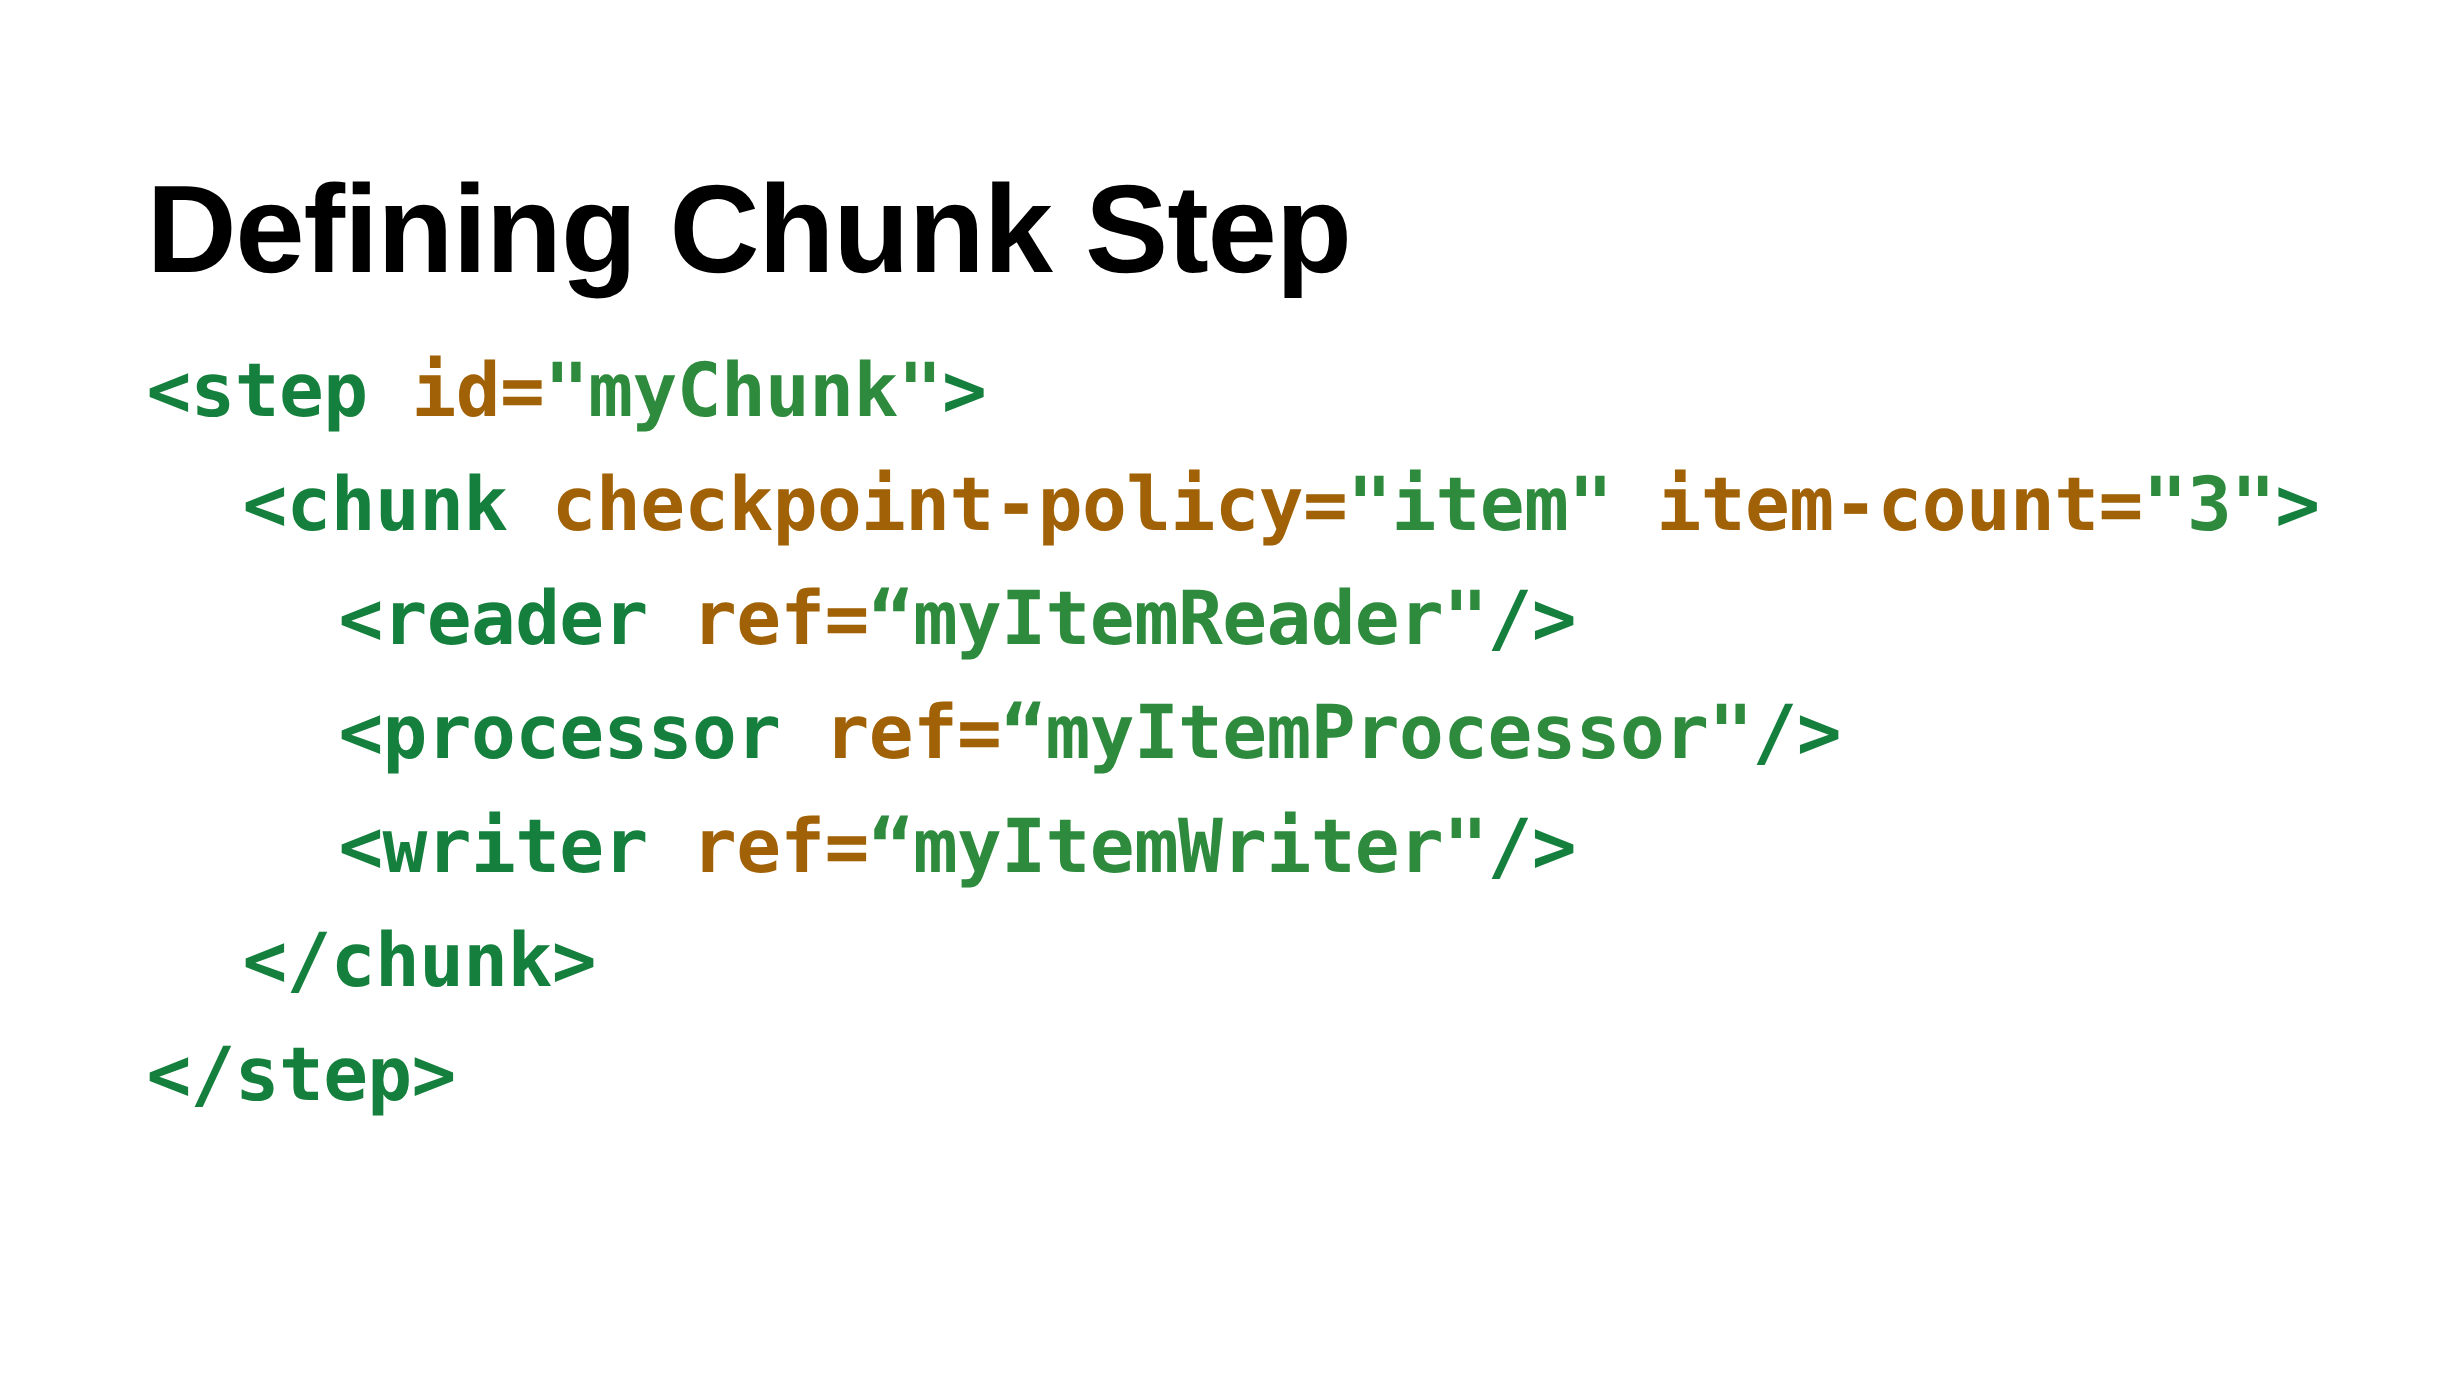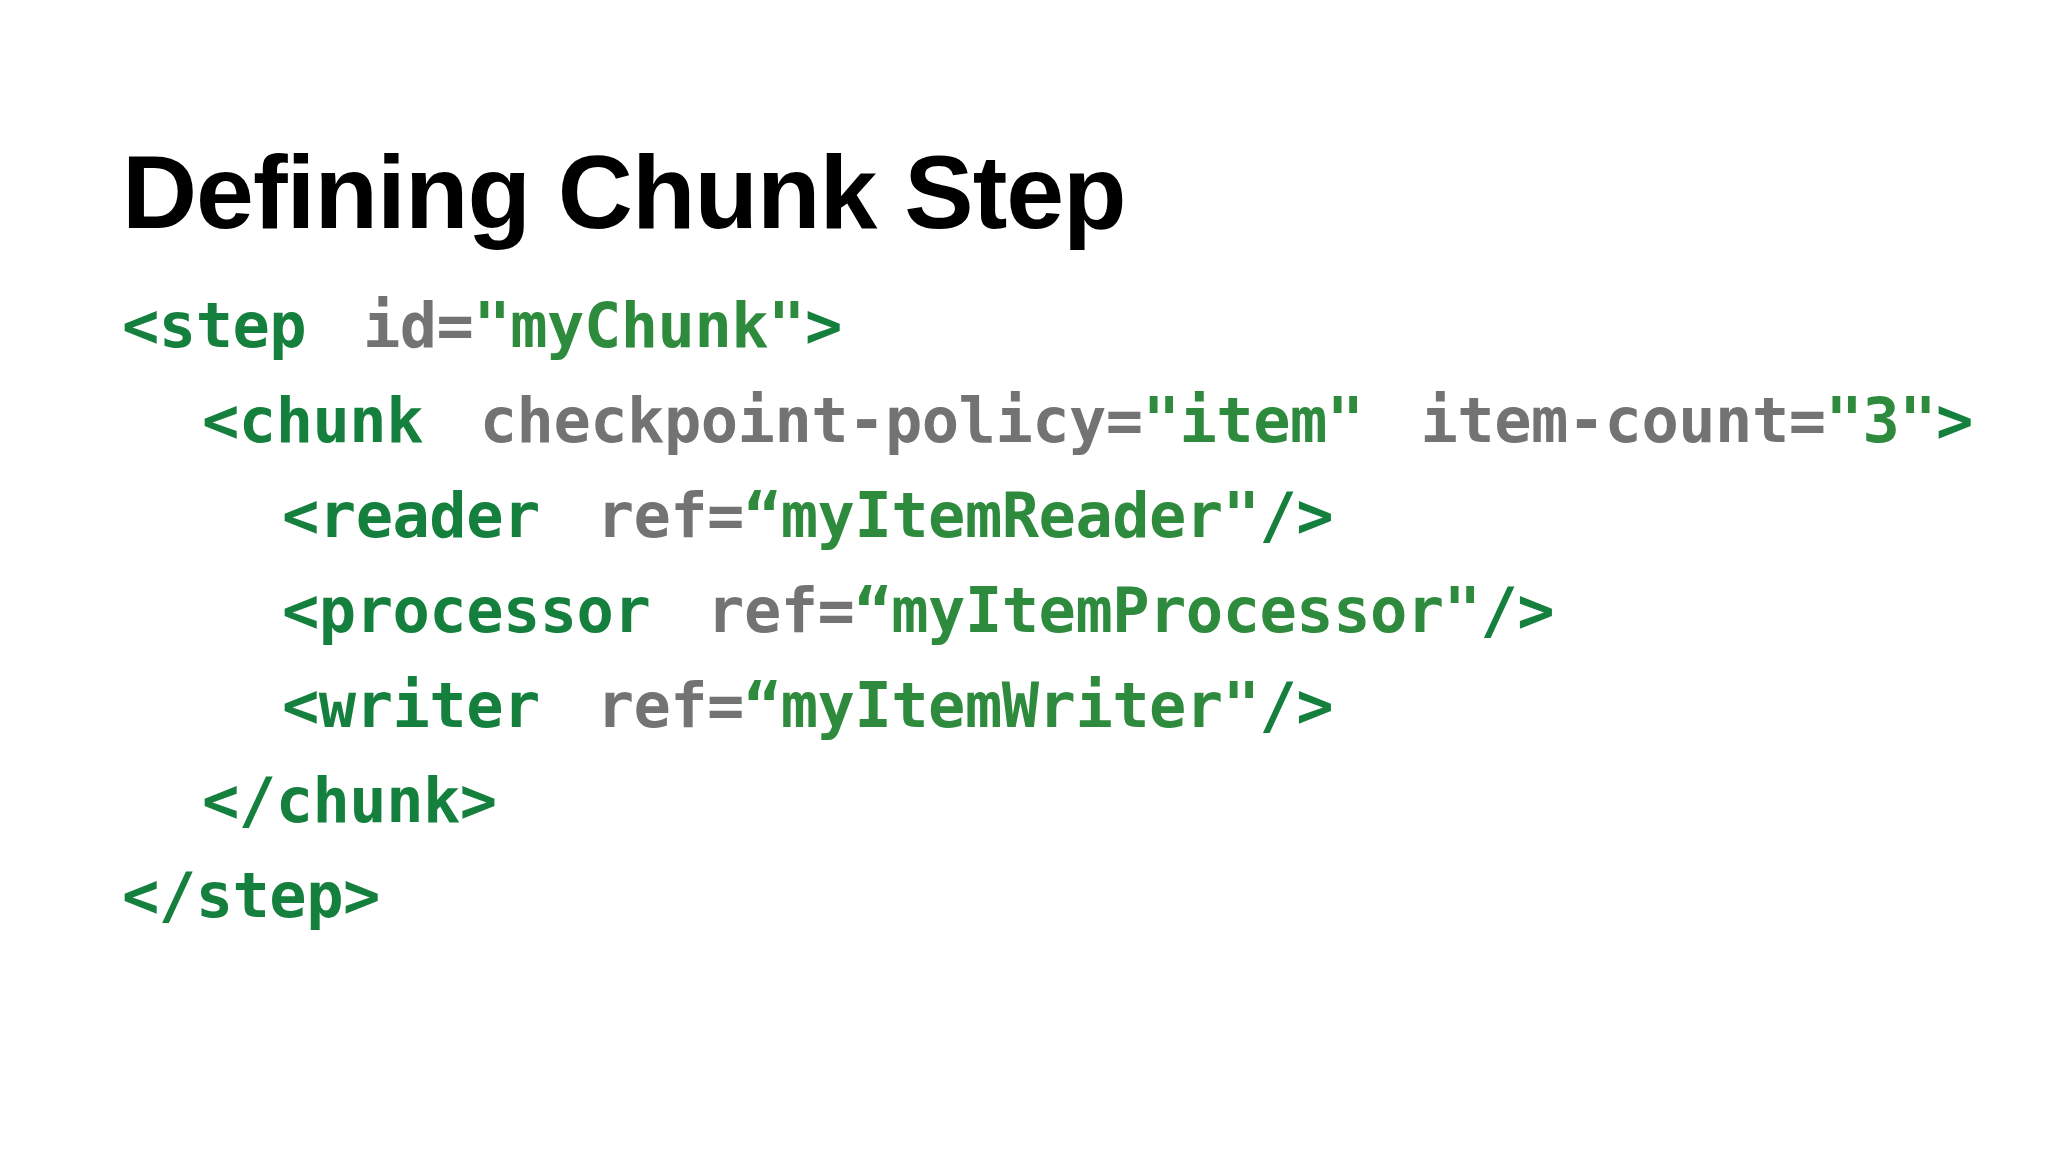--- a/index.html
+++ b/index.html
@@ -52,21 +52,21 @@
     display: block;
   }
 
   
   .indent-0 { padding-left: 0px; }
   .indent-1 { padding-left: 80px; }
   .indent-2 { padding-left: 160px; }
 
   
   .tok-tag   { color: #15803d; }
-  .tok-attr  { color: #737373; margin-left: 20px; }
+  .tok-attr  { color: #a16207; }
   .tok-value { color: #2e8b3d; }
 
   .sp { white-space: pre; }
 </style>
 </head>
 <body>
 
 <div class="slide">
 
   <h1 class="slide-title">Defining Chunk Step</h1>

